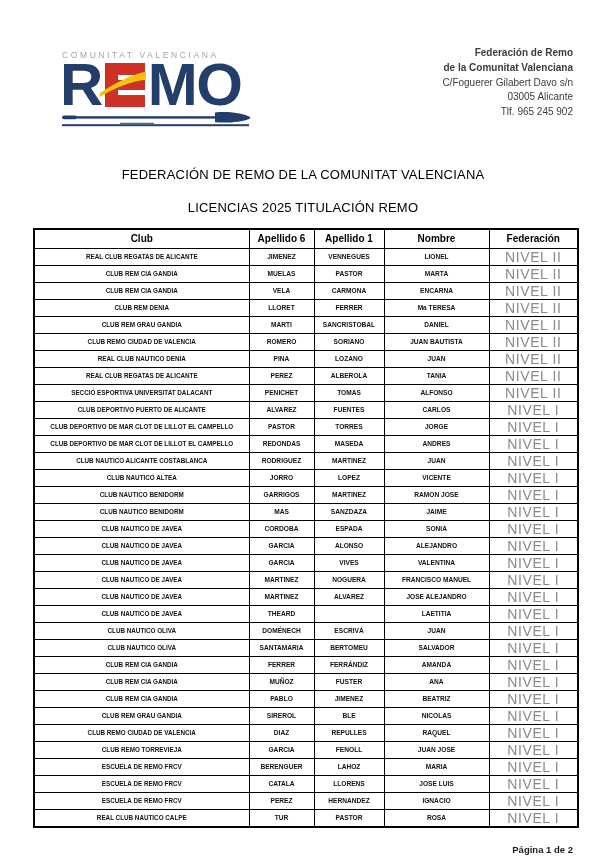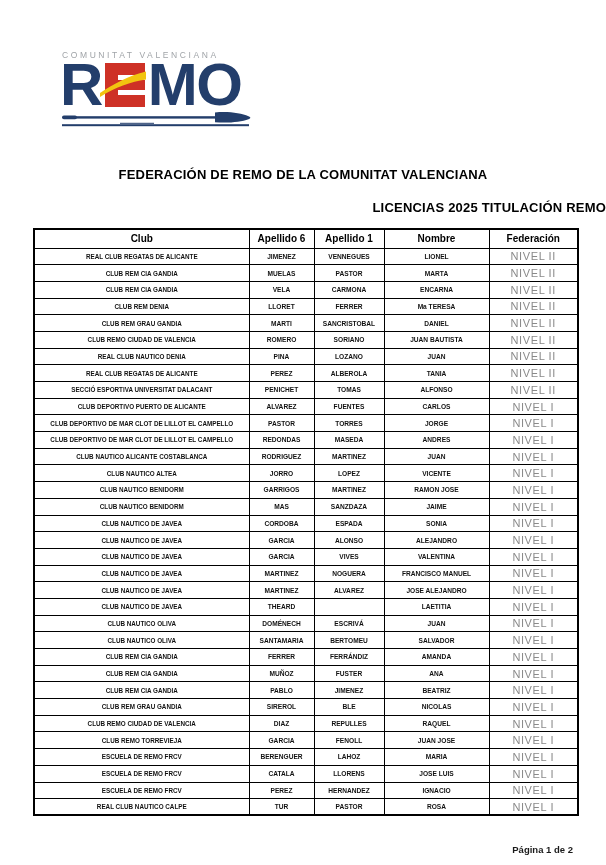--- a/index.html
+++ b/index.html
@@ -31,45 +31,45 @@
   
   .contact {
     position:absolute; right:33px; top:46px; text-align:right;
     font-size:10px; line-height:14.8px; color:#3c3c3c; white-space:nowrap;
   }
   .contact .bold-line { font-weight:bold; }
 
   
   .doc-title, .doc-subtitle {
     position:absolute; left:0; right:0; text-align:center;
-    font-weight:bold; color:#000; font-size:13px; letter-spacing:0.2px;
+    font-weight:normal; color:#000; font-size:13px; letter-spacing:0.2px;
   }
   .doc-title { top:167px; }
-  .doc-subtitle { top:200px;text-align:right; }
+  .doc-subtitle { top:200px; }
 
   
   .lic-table {
     position:absolute; left:33px; top:228px; width:544px;
     border-collapse:collapse; table-layout:fixed;
     border:2px solid #000;
   }
   .lic-table th, .lic-table td {
     border:1px solid #000; text-align:center; vertical-align:middle;
     padding:0; overflow:hidden; white-space:nowrap;
   }
   .lic-table th {
     height:19px; font-size:10px; font-weight:bold; color:#000;
     border-bottom:1.5px solid #000;
   }
   .lic-table td {
     height:16.7px; font-size:6.6px; font-weight:bold; color:#111;
   }
   .lic-table td.club  { font-size:6.3px; }
   .lic-table td.nivel {
-    font-size:11px; font-weight:normal; color:var(--nivel-gray,#8A8A8A);
+    font-size:14px; font-weight:normal; color:var(--nivel-gray,#8A8A8A);
     letter-spacing:0.6px;
   }
 
   
   .footer-page {
     position:absolute; right:33px; top:844px;
     font-size:9.5px; font-weight:bold; color:#1a1a1a;
   }
 </style>
 </head>
@@ -96,20 +96,27 @@
       <svg viewBox="0 0 190 17" width="190" height="17" aria-hidden="true" style="overflow:visible;display:block;">
         <path class="navy-fill" d="M153 0.5 C166 -0.8 179 1 186.5 4.2 C189 5.2 189 6.4 186.5 7.2 C179 10 166 11.2 153 10.2 Z"></path>
         <rect class="navy-fill" x="14" y="4.2" width="142" height="2.4"></rect>
         <rect class="navy-fill" x="0" y="3.4" width="15" height="3.8" rx="1.9"></rect>
         <rect class="navy-fill" x="0" y="12.2" width="187" height="2"></rect>
         <rect class="navy-fill" x="58" y="10.8" width="34" height="1"></rect>
       </svg>
     </div>
   </div>
 
+  <div class="contact">
+    <div class="bold-line">Federación de Remo</div>
+    <div class="bold-line">de la Comunitat Valenciana</div>
+    <div>C/Foguerer Gilabert Davo s/n</div>
+    <div>03005 Alicante</div>
+    <div>Tlf. 965 245 902</div>
+  </div>
 
   <div class="doc-title">FEDERACIÓN DE REMO DE LA COMUNITAT VALENCIANA</div>
   <div class="doc-subtitle">LICENCIAS 2025 TITULACIÓN REMO</div>
 
   <table class="lic-table">
     <colgroup>
       <col style="width:215px">
         <col style="width:65px">
         <col style="width:70px">
       <col style="width:105px">

